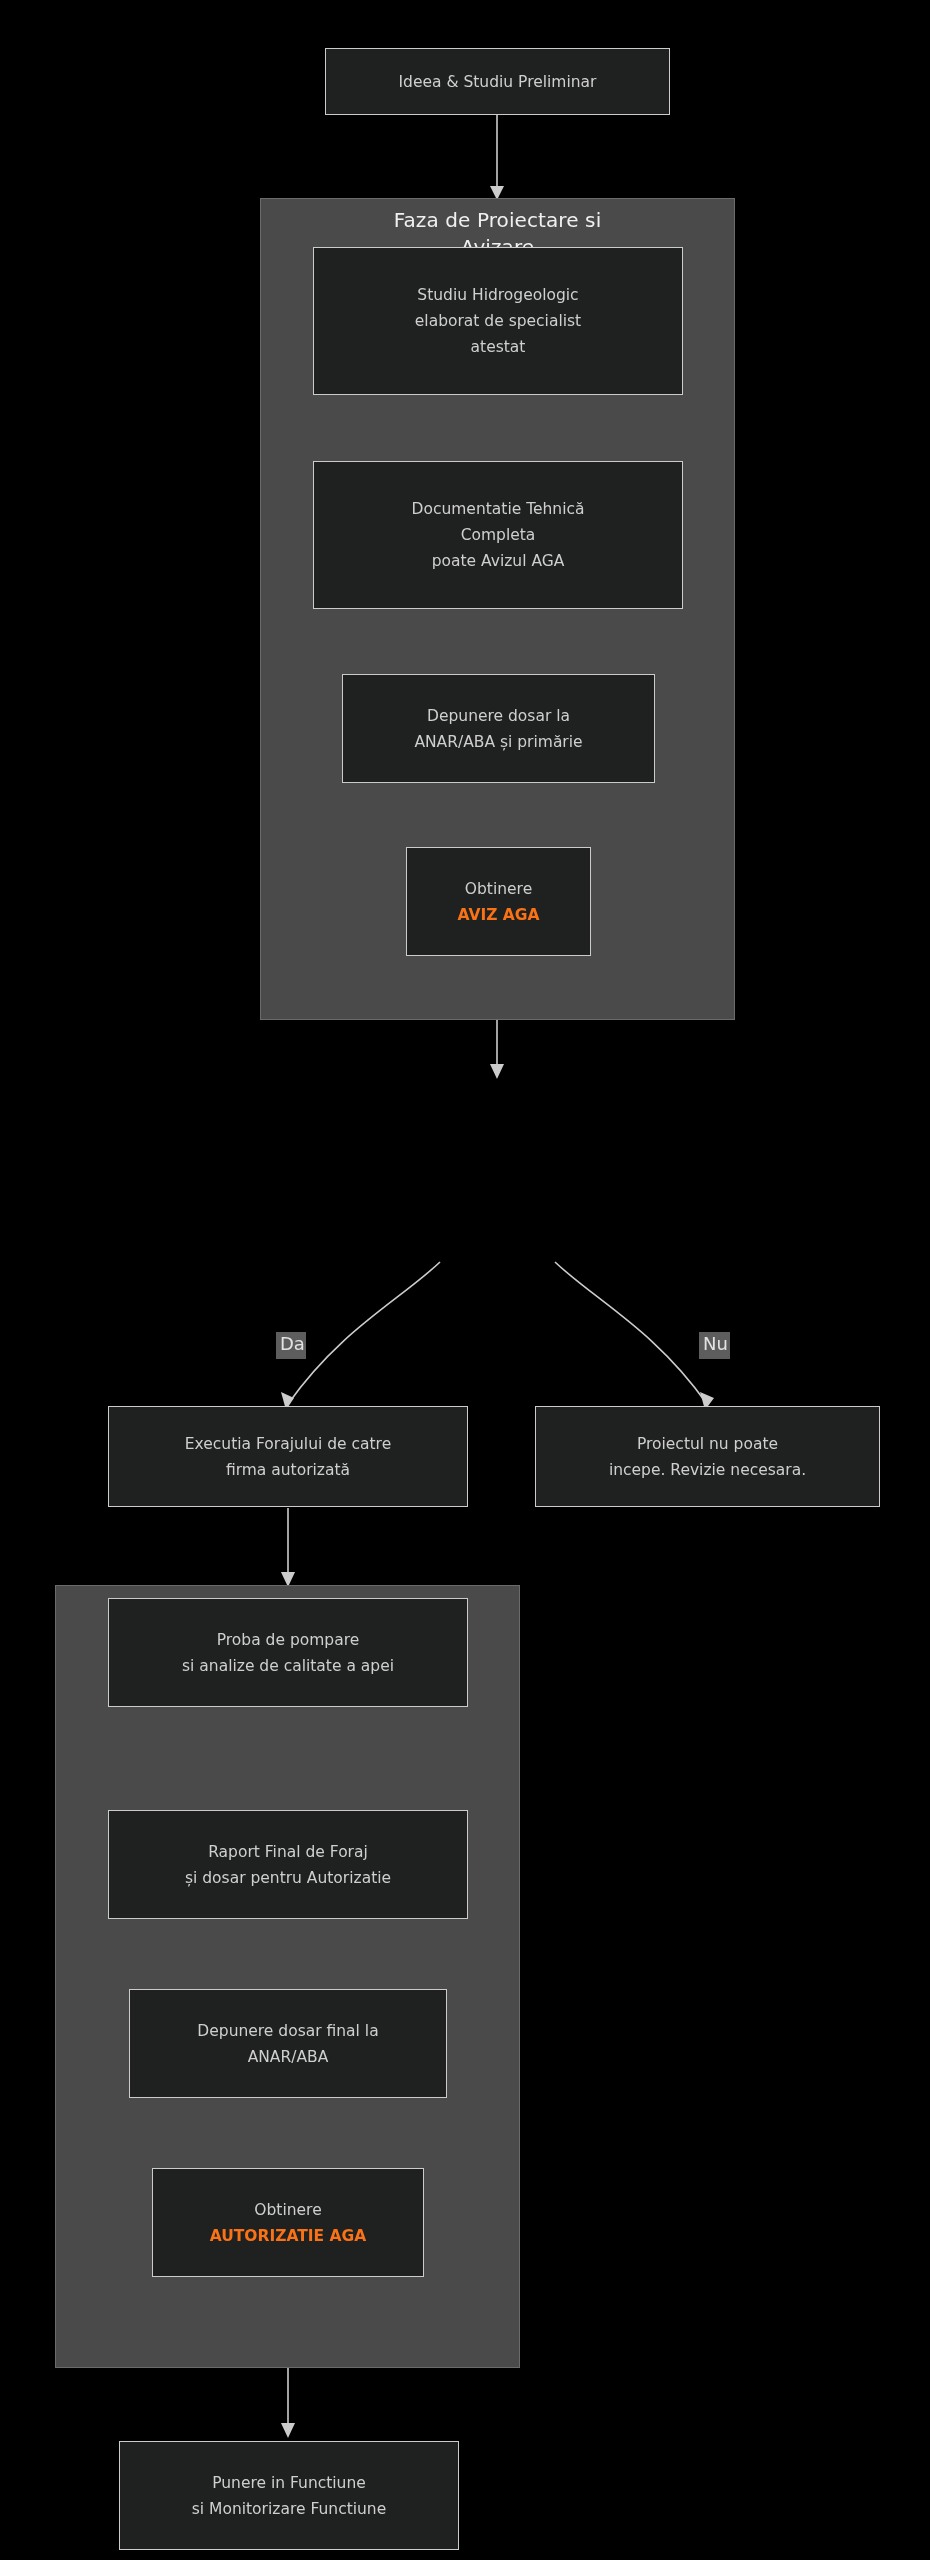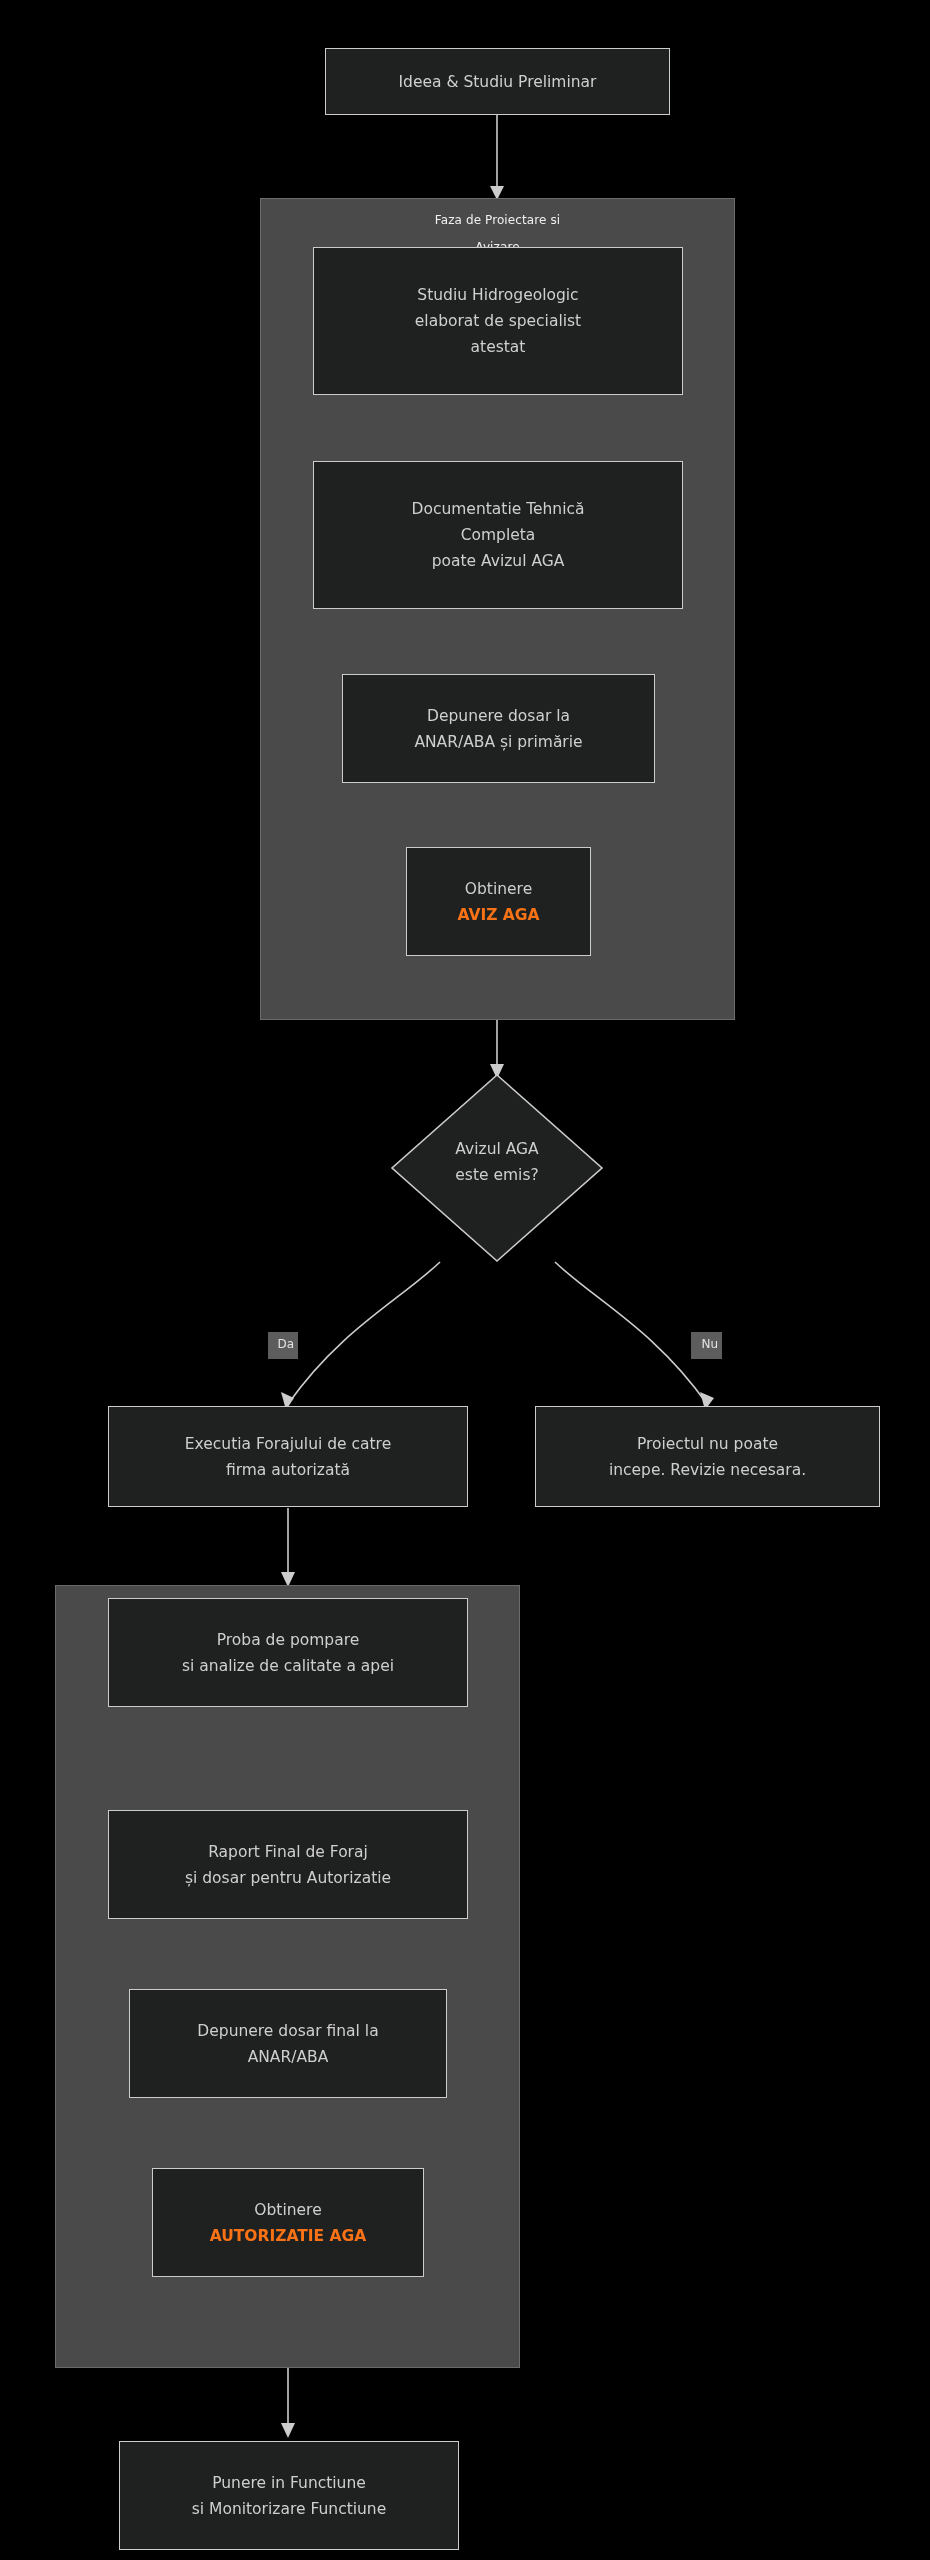--- a/index.html
+++ b/index.html
@@ -28,21 +28,21 @@
     border: 1px solid #6b6b6b;
     box-sizing: border-box;
   }
   .cluster-title {
     position: absolute;
     top: 8px;
     left: 0;
     width: 100%;
     text-align: center;
     color: #f0f0f0;
-    font-size: 12px;
+    font-size: 20px;
     line-height: 27px;
     letter-spacing: 0.1px;
   }
   
   .node {
     position: absolute;
     background: #1f2020;
     border: 1px solid #cccccc;
     box-sizing: border-box;
     display: flex;
@@ -72,25 +72,26 @@
     text-align: center;
     color: #cfcfcf;
     font-size: 15.5px;
     line-height: 26px;
   }
   
   .edge-label {
     position: absolute;
     background: #5d5d5d;
     color: #e3e3e3;
-    font-size: 12px;
+    font-size: 18px;
     line-height: 18px;
     padding: 3px 4px 4px 4px;
     box-sizing: border-box;
-    text-align: right;
+    text-align: left;
+    margin-left: 8px;
   }
   svg.links {
     position: absolute;
     left: 0; top: 0;
     width: 930px;
     height: 2560px;
     overflow: visible;
     pointer-events: none;
   }
   .lk { fill: none; stroke: #cccccc; stroke-width: 1.6; }
@@ -156,29 +157,20 @@
     </span>
   </div>
 
   <div class="node" style="left:406px; top:847px; width:185px; height:109px;">
     <span class="txt">
       <span>Obtinere</span><br>
       <span class="b">AVIZ AGA</span>
     </span>
   </div>
 
-  <div class="diamond-wrap" style="left:390px; top:1073px; width:214px; height:190px;">
-    <svg class="diamond-shape" viewBox="0 0 214 190" preserveAspectRatio="none">
-      <polygon points="107,2 212,95 107,188 2,95" fill="#1f2020" stroke="#cccccc" stroke-width="1.6"></polygon>
-    </svg>
-    <div class="diamond-label" style="top:63px;">
-      <div>Avizul AGA</div>
-      <div>este emis?</div>
-    </div>
-  </div>
 
   <div class="edge-label" style="left:268px; top:1332px; width:30px; height:27px;">
     <span>Da</span>
   </div>
 
   <div class="edge-label" style="left:691px; top:1332px; width:31px; height:27px;">
     <span>Nu</span>
   </div>
 
   <div class="node" style="left:108px; top:1406px; width:360px; height:101px;">

